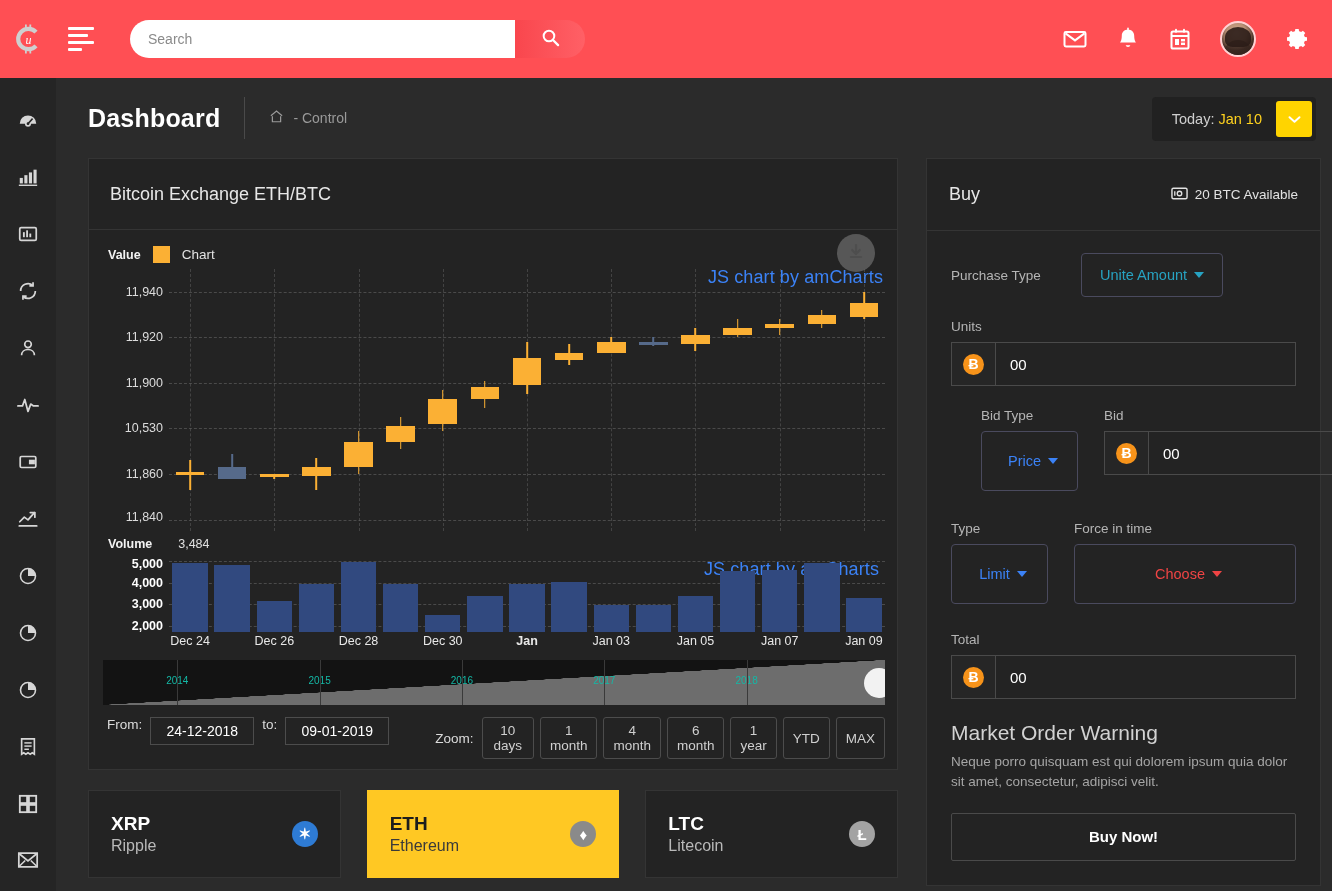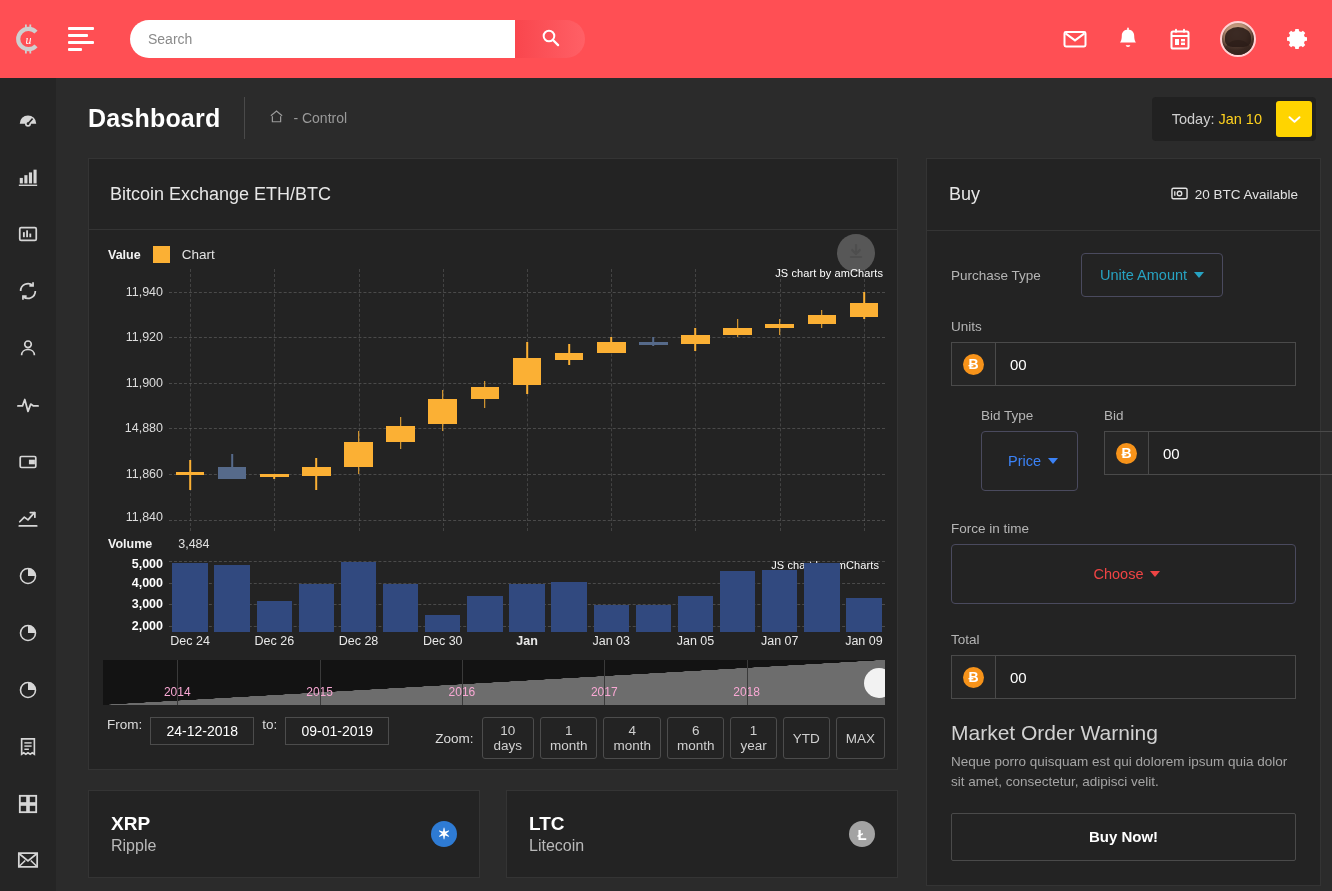--- a/index.html
+++ b/index.html
@@ -129,21 +129,21 @@
   .chart-card-title { font-size: 18px; color: #e7e7e7; }
 
   .chart-body { position: relative; flex: 1 1 auto; padding: 16px 12px 10px 14px; }
 
   .legend { display: flex; align-items: center; gap: 12px; padding-left: 5px; }
   .legend-label { font-size: 12.5px; color: #f2f2f2; font-weight: bold; }
   .legend-swatch { width: 17px; height: 17px; background: #fbb034; }
   .legend-name { font-size: 13.5px; color: #e3e3e3; }
 
   .amcharts-credit {
-    position: absolute; font-size: 11px; color: #ffffff; letter-spacing: .1px;
+    position: absolute; font-size: 18px; color: #3b82f6; letter-spacing: .1px;
   }
   .dl-btn {
     position: absolute; right: 22px; top: 4px;
     width: 38px; height: 38px; border-radius: 50%;
     background: rgba(150,150,150,.45);
     display: flex; align-items: center; justify-content: center;
     cursor: pointer;
   }
 
   .plot { position: relative; height: 262px; margin-top: 6px; }
@@ -195,21 +195,21 @@
   .scroller {
     position: relative; height: 45px; margin-top: 4px;
     background: #131313; overflow: hidden;
   }
   .scroller-fill {
     position: absolute; left: 0; bottom: 0; width: 100%; height: 100%;
     background: linear-gradient(to bottom right, transparent 49.8%, #6d6d6d 50%);
   }
   .scroller-grid { position: absolute; top: 0; bottom: 0; width: 1px; background: #3a3a3a; }
   .scroller-year {
-    position: absolute; bottom: 6px; font-size: 12px; color: #f9a8d4;
+    position: absolute; bottom: 19px; font-size: 10px; color: #14b8a6;
     transform: translateX(-50%);
   }
   .scroller-grip {
     position: absolute; right: -9px; top: 50%; transform: translateY(-50%);
     width: 30px; height: 30px; border-radius: 50%; background: #f2f2f2;
   }
 
   .rangerow {
     display: flex; align-items: flex-start; margin-top: 12px; padding-left: 4px;
     gap: 8px; font-size: 13.5px; color: #dcdcdc;
@@ -550,21 +550,21 @@
               </svg>
             </span>
           </div>
           <div class="amcharts-credit" style="right:14px; top:37px;">JS chart by amCharts</div>
 
           <div class="plot">
             <div class="plot-axis" id="price-y-axis">
                 <div class="ytick" style="top: 22.7826px;">11,940</div>
                 <div class="ytick" style="top: 68.3478px;">11,920</div>
                 <div class="ytick" style="top: 113.913px;">11,900</div>
-                <div class="ytick" style="top: 159.478px;">14,880</div>
+                <div class="ytick" style="top: 159.478px;">10,530</div>
                 <div class="ytick" style="top: 205.043px;">11,860</div>
                 <div class="ytick" style="top: 248px;">11,840</div>
               </div>
             <div class="plot-area" id="price-plot-area">
                 <div class="gridline-h" style="top: 22.7826px;"></div>
                 <div class="gridline-h" style="top: 68.3478px;"></div>
                 <div class="gridline-h" style="top: 113.913px;"></div>
                 <div class="gridline-h" style="top: 159.478px;"></div>
                 <div class="gridline-h" style="top: 205.043px;"></div>
                 <div class="gridline-h" style="top: 250.609px;"></div>
@@ -738,20 +738,27 @@
       </div>
 
       <div class="crypto-row" id="crypto-row">
           <div class="crypto-card">
             <div>
               <div class="crypto-sym">XRP</div>
               <div class="crypto-name">Ripple</div>
             </div>
             <div class="coin-badge" style="background: rgb(46, 123, 212);">✶</div>
           </div>
+          <div class="crypto-card active">
+            <div>
+              <div class="crypto-sym">ETH</div>
+              <div class="crypto-name">Ethereum</div>
+            </div>
+            <div class="coin-badge" style="background: rgb(138, 138, 138);">♦</div>
+          </div>
           <div class="crypto-card">
             <div>
               <div class="crypto-sym">LTC</div>
               <div class="crypto-name">Litecoin</div>
             </div>
             <div class="coin-badge" style="background: rgb(163, 163, 163);">Ł</div>
           </div>
         </div>
 
     </div>
@@ -806,20 +813,27 @@
               <div class="inp-group" style="margin-top:8px;">
                 <span class="inp-prefix">
                   <span class="btc-coin">Ƀ</span>
                 </span>
                 <input class="inp-field" value="00" style="">
               </div>
             </div>
           </div>
 
           <div style="margin-top:30px; display:flex; gap:26px;">
+            <div style="width:97px;">
+              <div class="field-label">Type</div>
+              <span class="dd-box c-blue" style="width:97px; height:60px; margin-top:8px;">
+                <span>Limit</span>
+                <span class="caret"></span>
+              </span>
+            </div>
             <div style="flex:1 1 auto;">
               <div class="field-label">Force in time</div>
               <span class="dd-box c-red" style="width:100%; height:60px; margin-top:8px;">
                 <span>Choose</span>
                 <span class="caret"></span>
               </span>
             </div>
           </div>
 
           <div style="margin-top:28px;">

